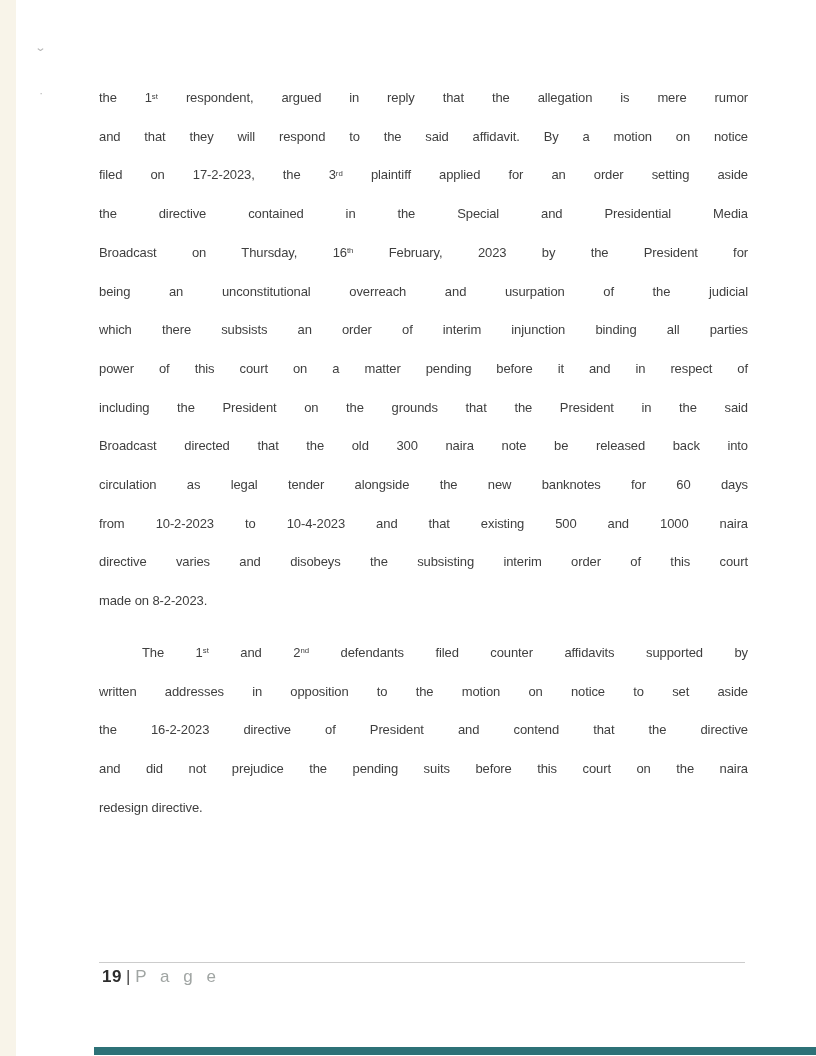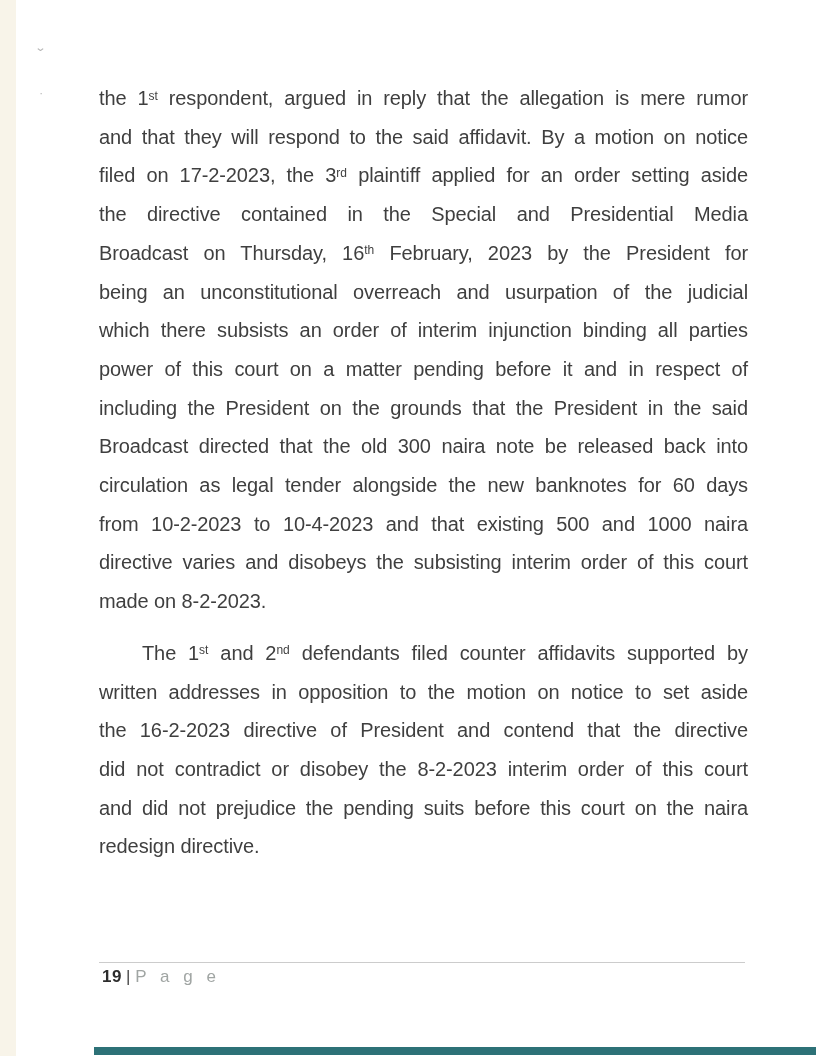--- a/index.html
+++ b/index.html
@@ -33,21 +33,21 @@
     line-height: 10px;
   }
   .a1 { left: 36px; top: 42px; transform: scaleX(1.3); }
   .a2 { left: 39px; top: 88px; font-size: 13px; color: #bdbdbd; }
 
   .doc-body {
     position: absolute;
     left: 99px; top: 79px;
     width: 649px;
     color: var(--ink, #3f3f3f);
-    font-size: 20px;
+    font-size: 13px;
     line-height: 38.7px;
     letter-spacing: -0.1px;
   }
   .para { margin: 0; padding: 0; }
   .para + .para { margin-top: 13px; }
   .line {
     text-align: justify;
     text-align-last: justify;
   }
   .line.last { text-align-last: left; }
@@ -118,21 +118,20 @@
         <div class="line">Broadcast directed that the old 300 naira note be released back into</div>
         <div class="line">circulation as legal tender alongside the new banknotes for 60 days</div>
         <div class="line">from 10-2-2023 to 10-4-2023 and that existing 500 and 1000 naira</div>
         <div class="line">directive varies and disobeys the subsisting interim order of this court</div>
         <div class="line last">made on 8-2-2023.</div>
       </div>
       <div class="para">
         <div class="line first-indent">The 1<sup>st</sup> and 2<sup>nd</sup> defendants filed counter affidavits supported by</div>
         <div class="line">written addresses  in opposition to the motion on notice to set aside</div>
         <div class="line">the 16-2-2023 directive of President and contend that the directive</div>
-        <div class="line">did not contradict or disobey the 8-2-2023 interim order of this court</div>
         <div class="line">and did not prejudice the pending suits before this court on the naira</div>
         <div class="line last">redesign directive.</div>
       </div>
     </div>
 
   <div class="footer-rule"></div>
 
   <div class="footer">
     <span class="num">19</span><span class="sep">|</span><span class="word">P a g e</span>
   </div>

